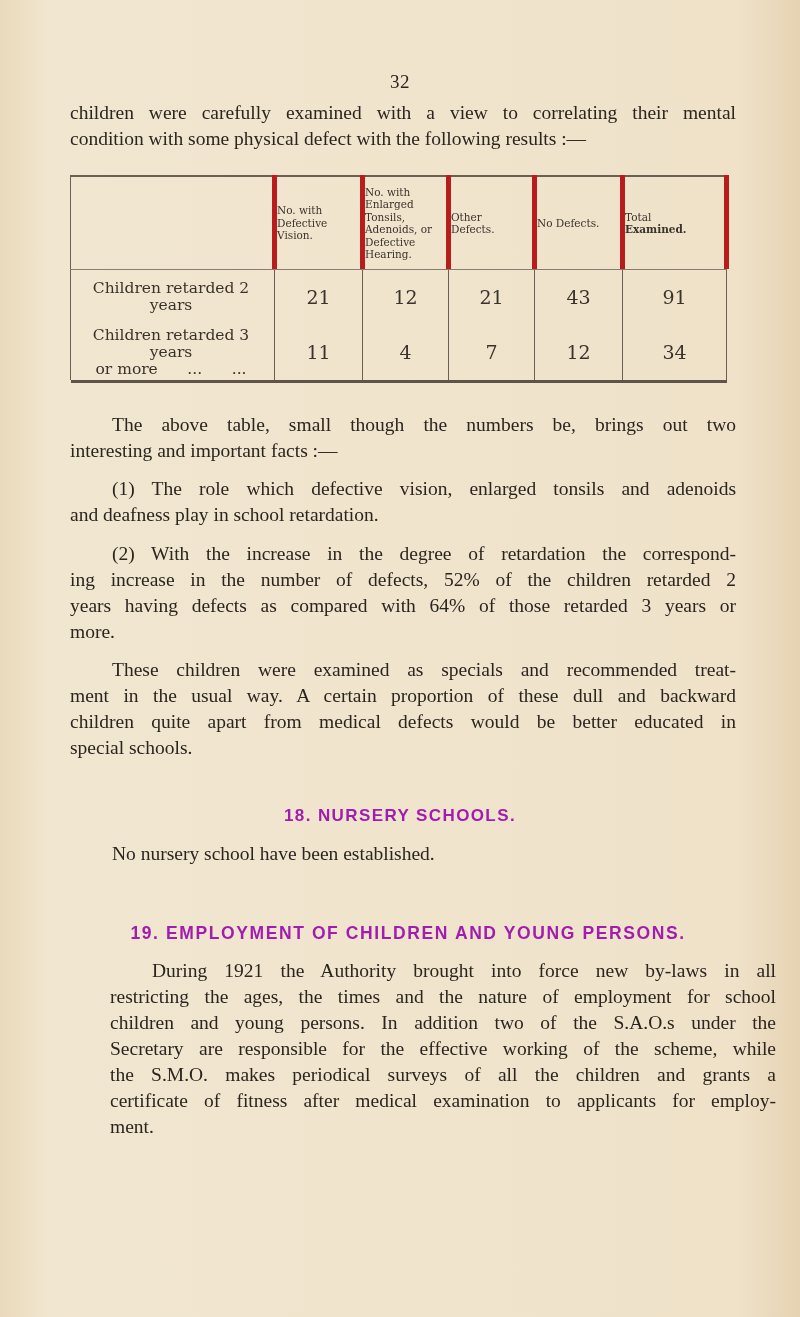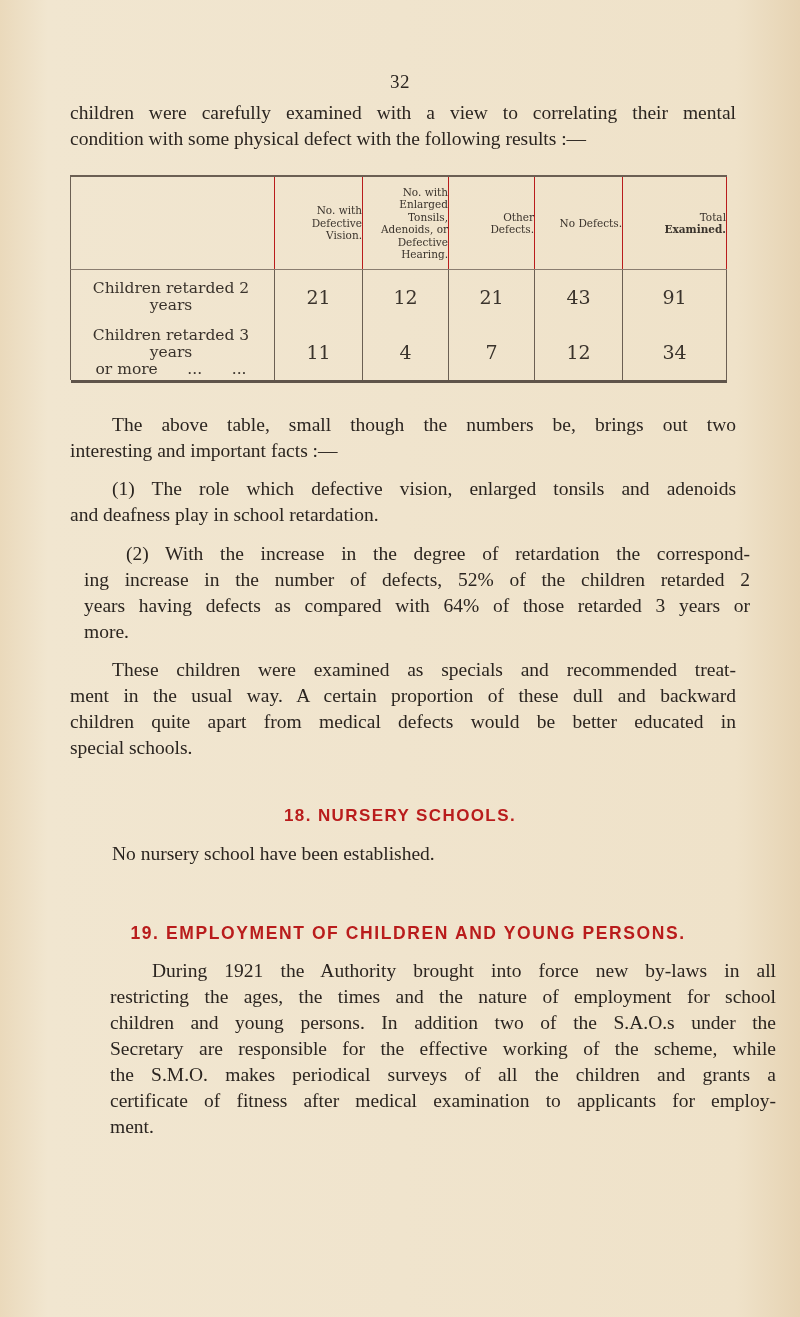--- a/index.html
+++ b/index.html
@@ -27,37 +27,37 @@
     .indent { padding-left: 42px; }
 
     
     .table-wrap { position: absolute; left: 70px; top: 175px; width: 656px; }
     table.defects {
       border-collapse: collapse; width: 656px; table-layout: fixed;
       font-family: "DejaVu Serif", serif; color: #3a332c;
     }
     table.defects td, table.defects th { padding: 0; vertical-align: middle; }
     .hdr th {
-      font-weight: normal; font-size: 10.5px; line-height: 12.5px; text-align: right;
-      height: 92px; border-left: 1px solid #6b5f53; border-right: 1px solid #b91c1c;
+      font-weight: normal; font-size: 10.5px; line-height: 12.5px; text-align: left;
+      height: 92px; border-left: 1px solid #6b5f53; border-right: 5px solid #b91c1c;
     }
     .hdr th:first-child { border-left: 1px solid #6b5f53; }
     .topline { border-top: 2px solid #6b5f53; }
     .sep td { height: 0; border-bottom: 1px solid #8a7d70; }
     .row td { font-size: 19px; text-align: center; border-left: 1px solid #6b5f53; border-right: 1px solid #6b5f53; }
     .row td.label { text-align: center; padding-right: 3px; font-size: 15.5px; line-height: 17px; }
     .row1 td { height: 54px; padding-top: 6px; }
     .row2 td { height: 56px; vertical-align: bottom; padding-bottom: 8px; }
     .bottomline td { border-bottom: 3px solid #5f544a; height: 0; }
     .hdr-total-2 { font-weight: bold; }
 
     .heading {
       position: absolute; left: 0; width: 800px; text-align: center;
       font-family: "Liberation Sans", "DejaVu Sans", sans-serif; font-weight: bold;
-      font-size: 17px; letter-spacing: 1.4px; color: #b91c1c;
+      font-size: 17px; letter-spacing: 1.4px; color: #a21caf;
     }
   </style>
 </head>
 <body>
 
 <div class="page">
 
   <div class="page-number">32</div>
 
   <div class="text" style="top:100px;">
@@ -147,21 +147,21 @@
   <div class="text" style="top:412px;">
     <span class="line indent">The above table, small though the numbers be, brings out two</span>
     <span class="line last">interesting and important facts :—</span>
   </div>
 
   <div class="text" style="top:476px;">
     <span class="line indent">(1)  The role which defective vision, enlarged tonsils and adenoids</span>
     <span class="line last">and deafness play in school retardation.</span>
   </div>
 
-  <div class="text" style="top:541px;margin-left:14px;">
+  <div class="text" style="top:541px;">
     <span class="line indent">(2)  With the increase in the degree of retardation the correspond-</span>
     <span class="line">ing increase in the number of defects, 52% of the children retarded 2</span>
     <span class="line">years having defects as compared with 64% of those retarded 3 years or</span>
     <span class="line last">more.</span>
   </div>
 
   <div class="text" style="top:657px;">
     <span class="line indent">These children were examined as specials and recommended treat-</span>
     <span class="line">ment in the usual way.  A certain proportion of these dull and backward</span>
     <span class="line">children quite apart from medical defects would be better educated in</span>

